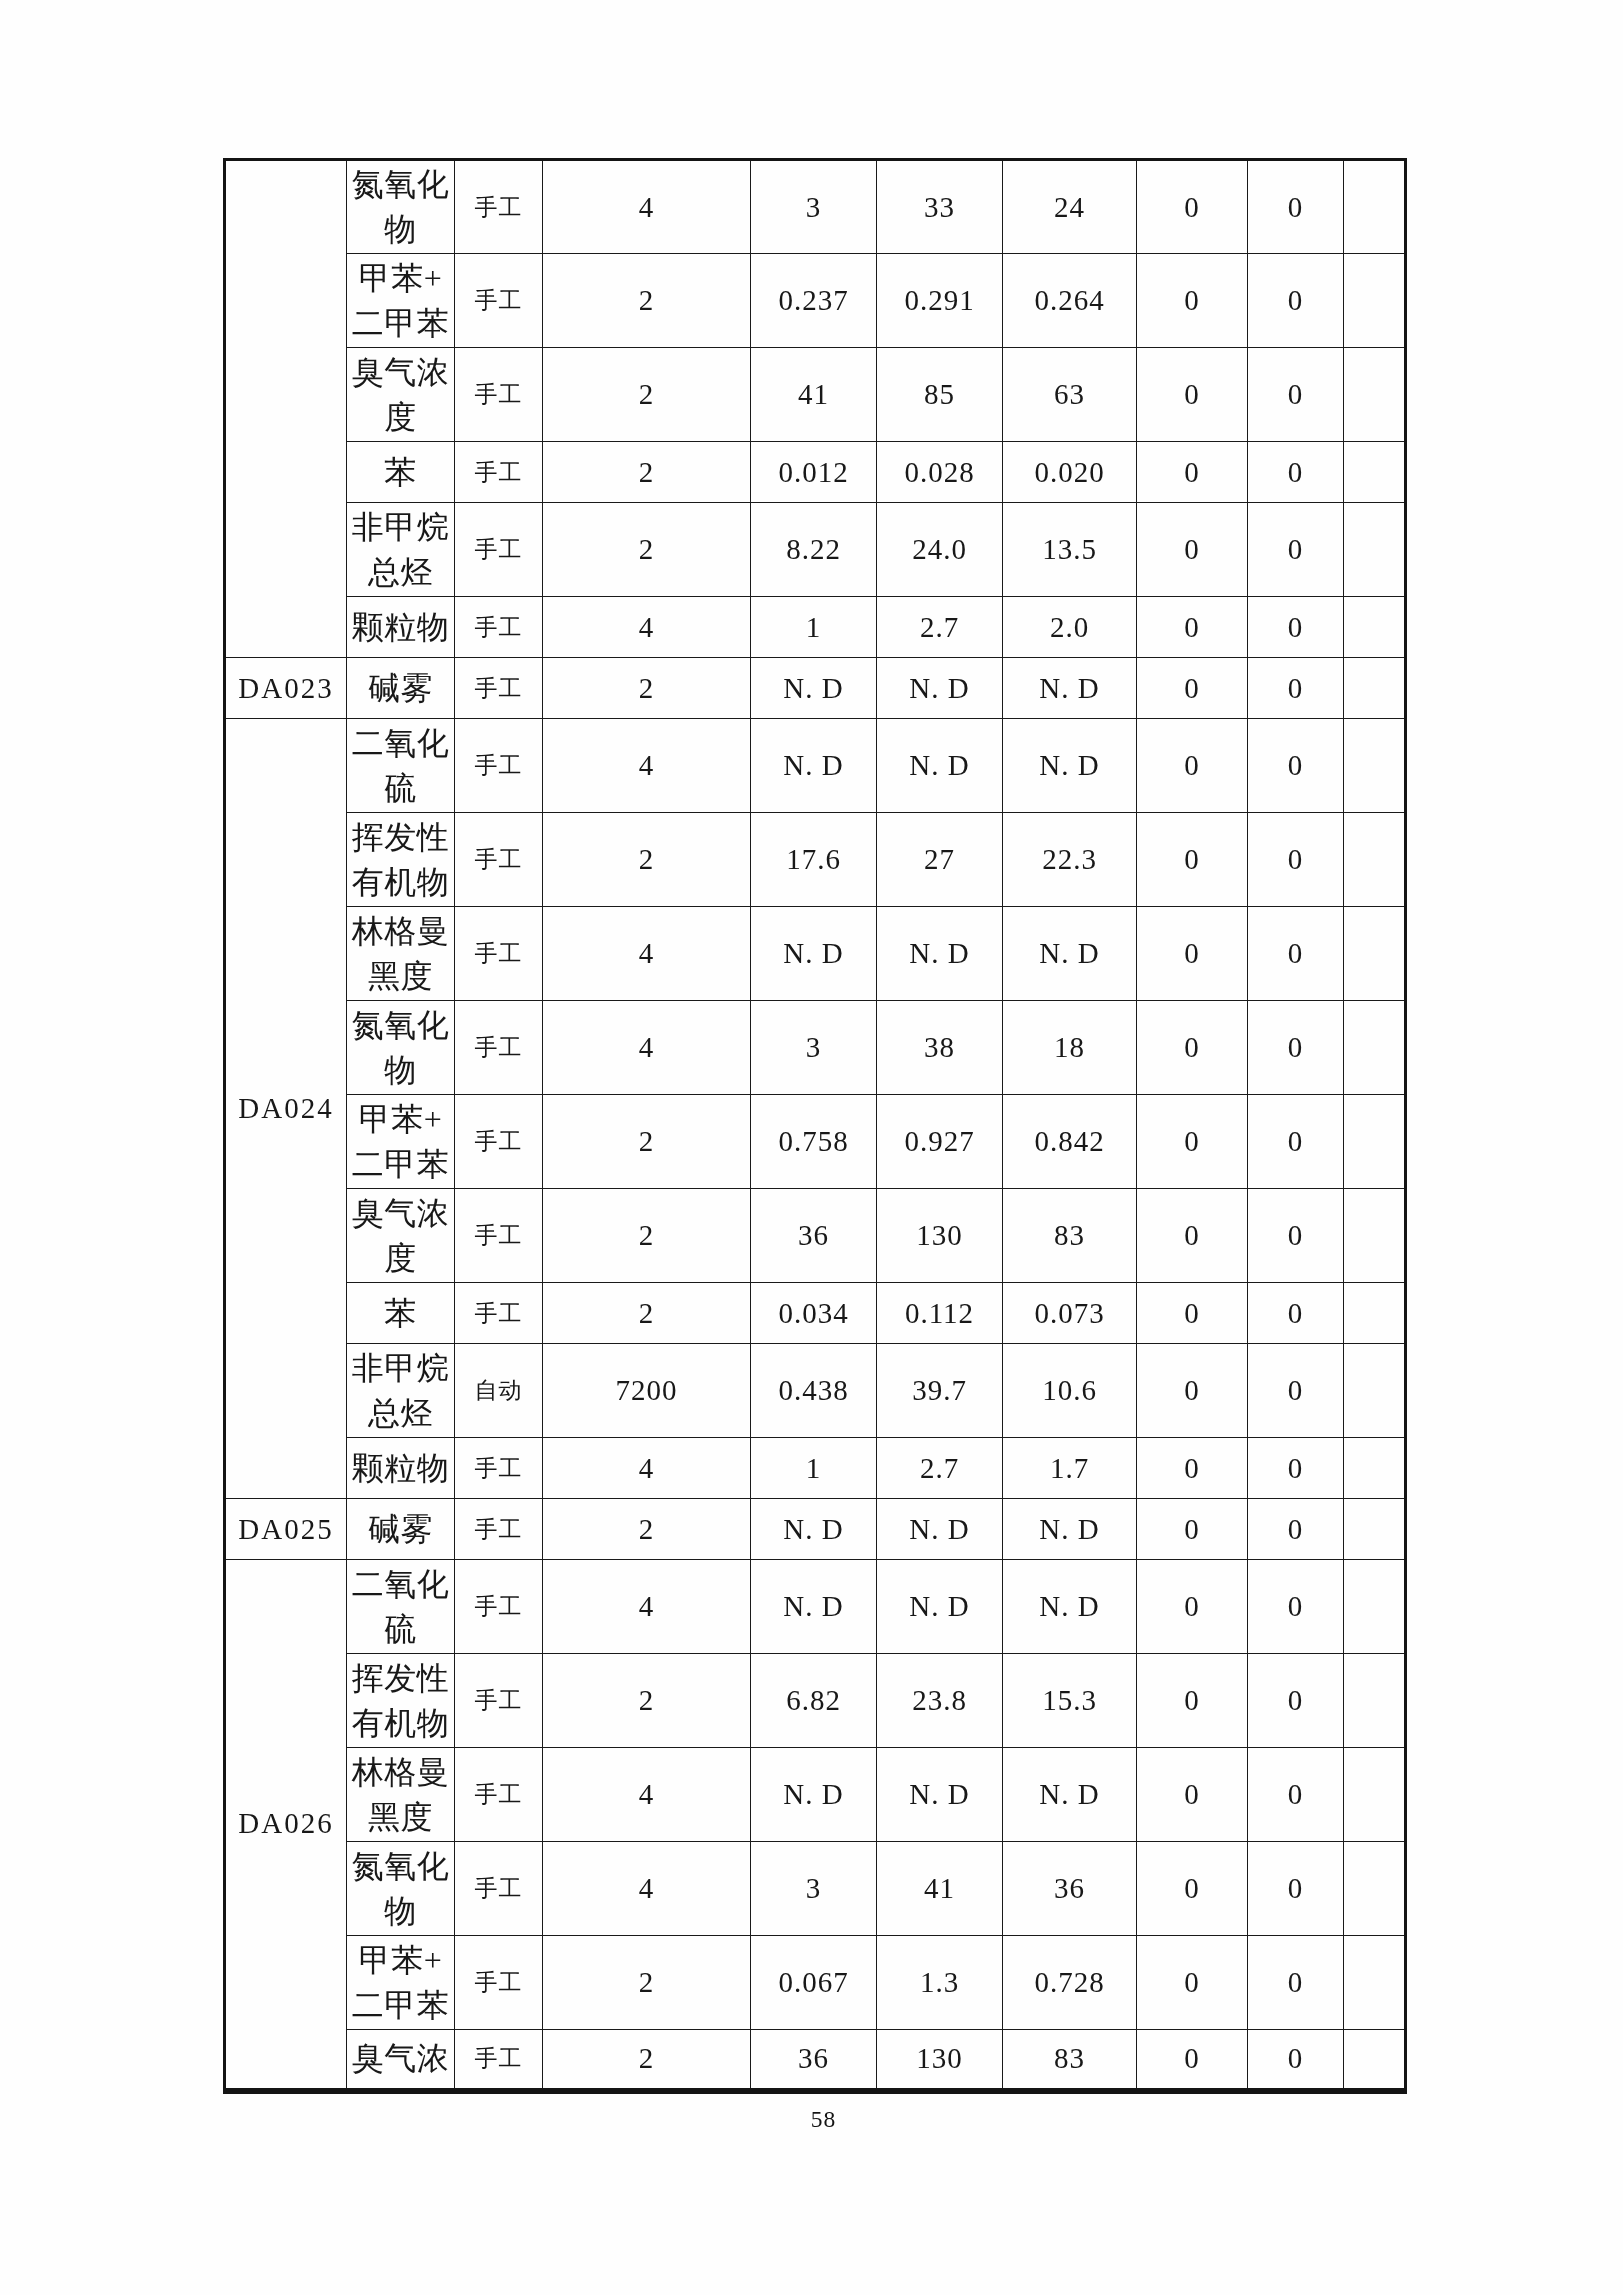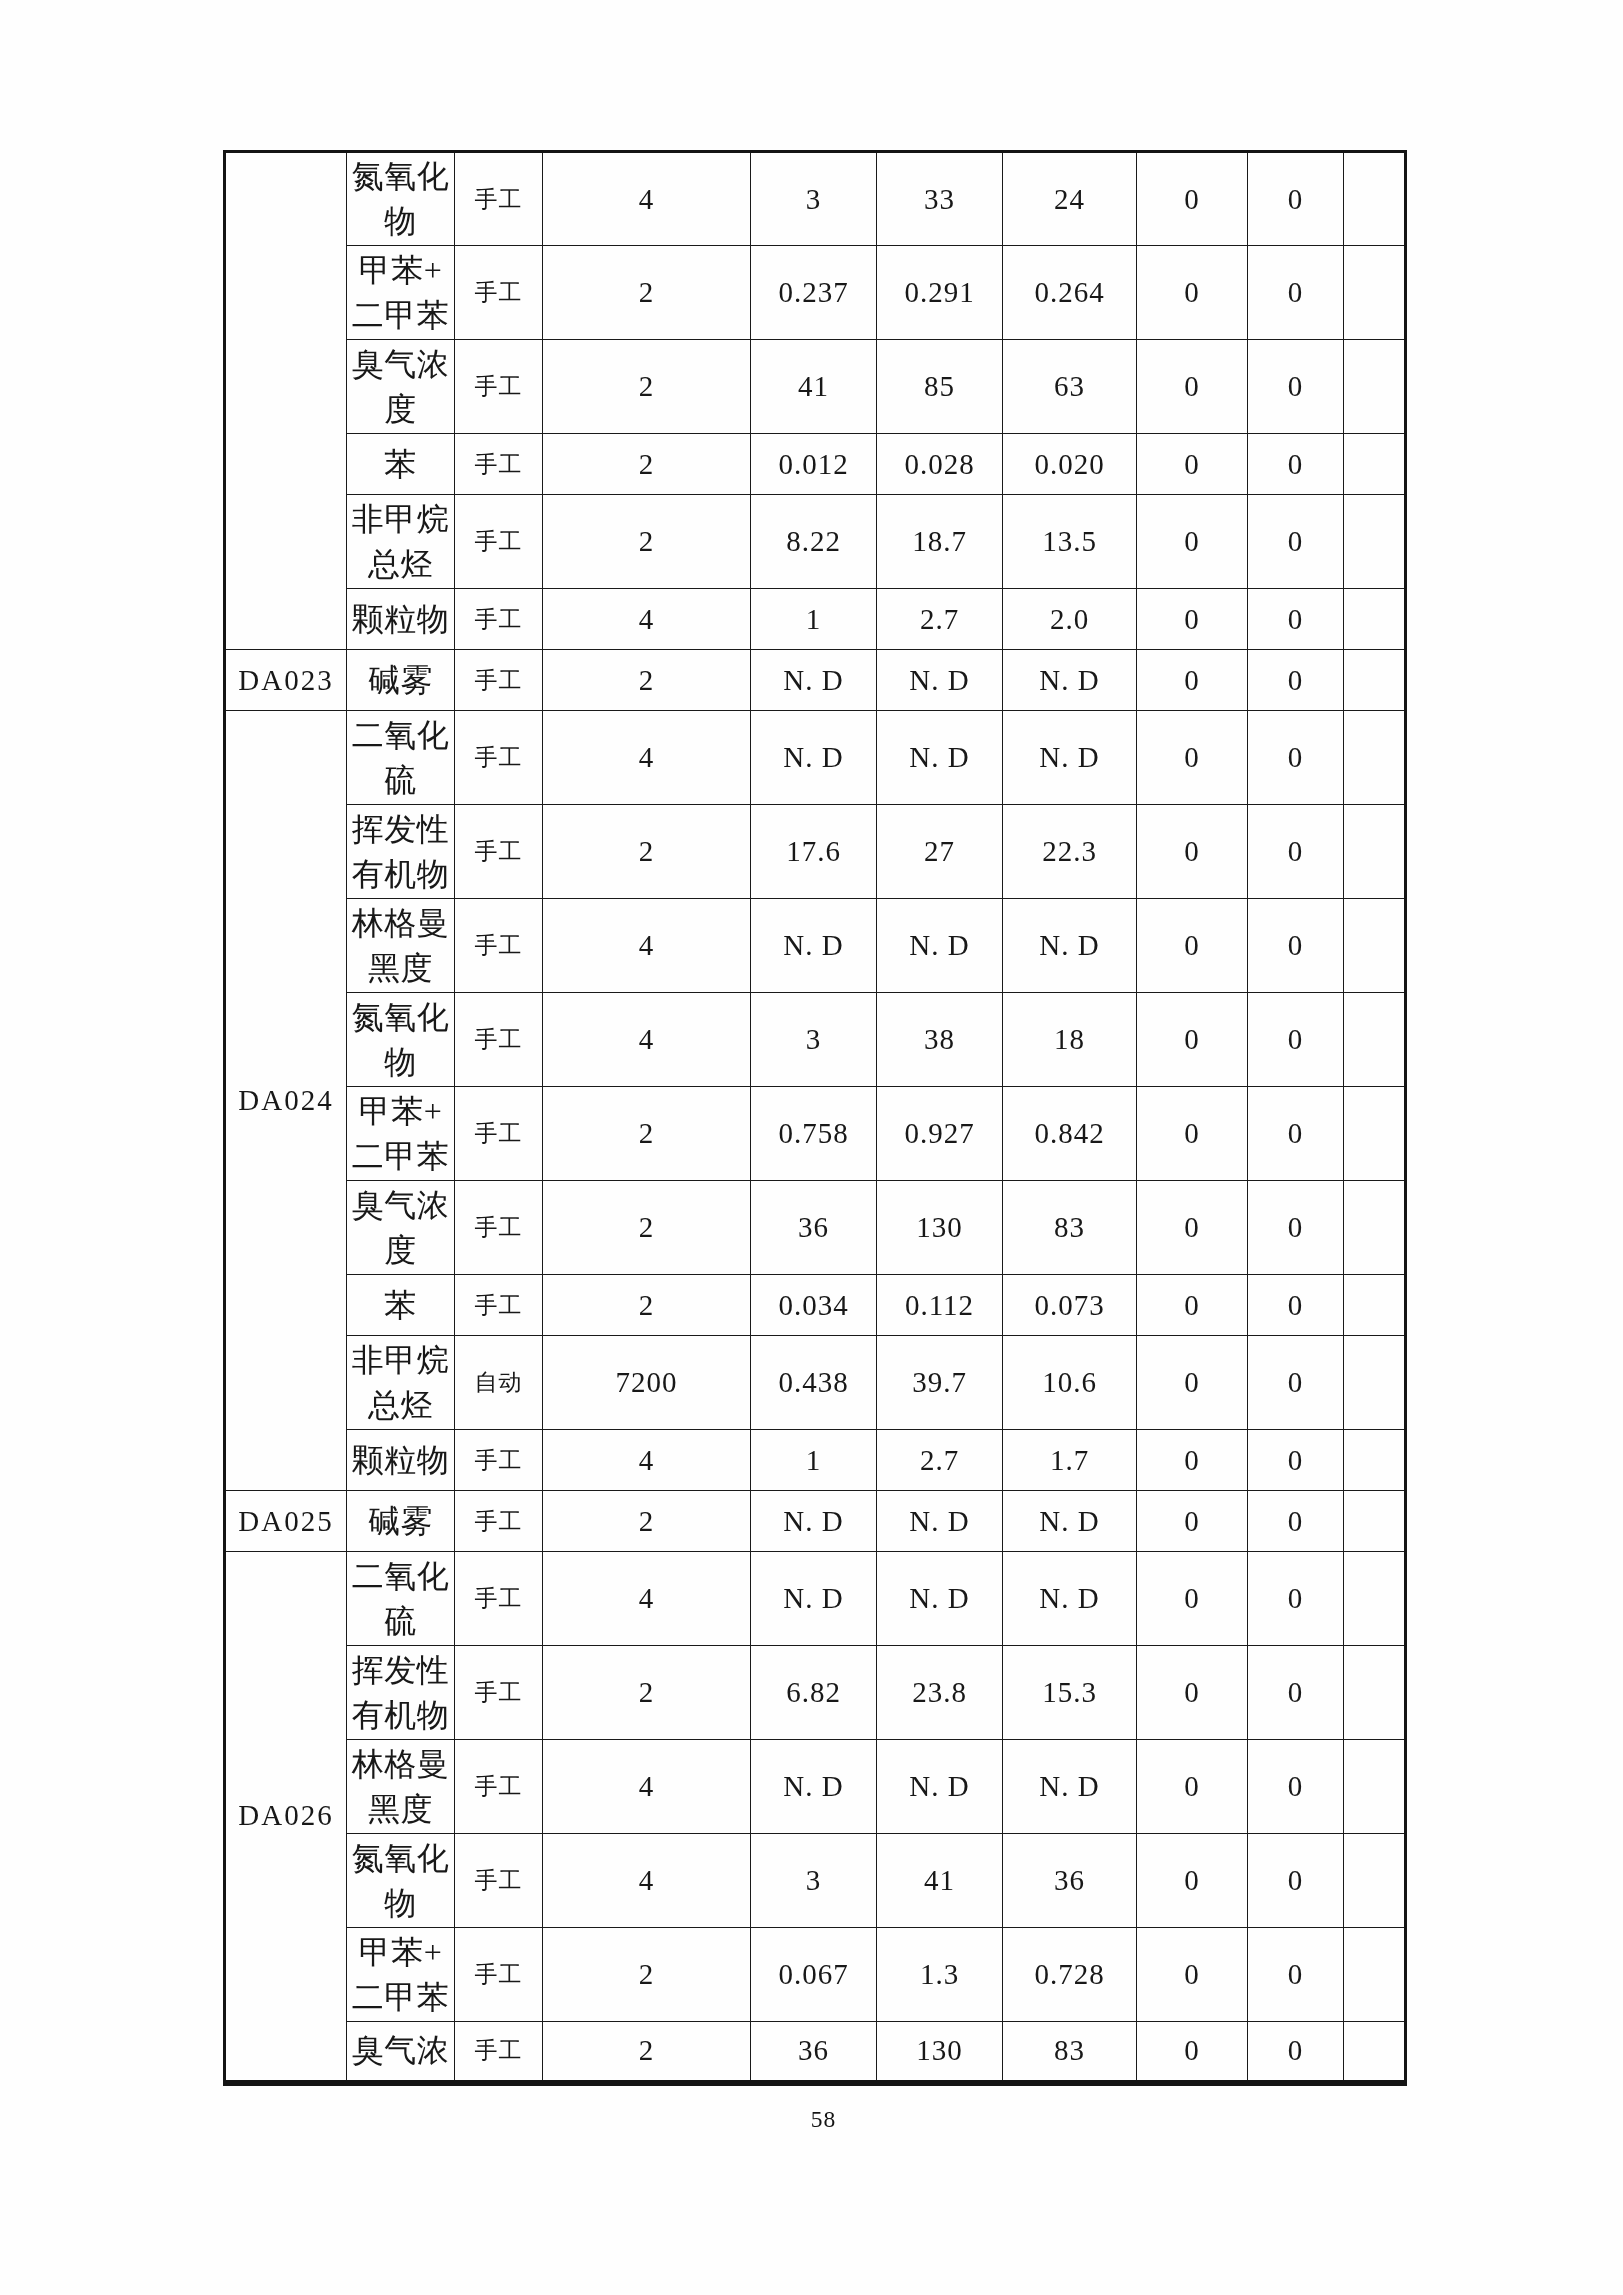--- a/index.html
+++ b/index.html
@@ -6,21 +6,21 @@
   body {
     width: 1623px; height: 2295px;
     background: #fdfdfd;
     position: relative;
     font-family: "Liberation Serif", serif;
     color: #181818;
   }
   .sheet { position: absolute; inset: 0; background: #fefefe; }
   table.monitoring {
     position: absolute;
-    left: 223px; top: 150px;
+    left: 223px; top: 158px;
     width: 1181px;
     border-collapse: collapse;
     table-layout: fixed;
     border: 3.1px solid #141414;
     border-bottom-width: 6.1px;
   }
   td {
     border: 1.5px solid #1a1a1a;
     padding: 0;
     text-align: center;
@@ -116,21 +116,21 @@
           <td class="num">0</td>
           <td class="num">0</td>
           <td class="blank"></td>
         </tr>
         <tr class="h2">
           <td class="pollutant">非甲烷
 总烃</td>
           <td class="method">手工</td>
           <td class="num">2</td>
           <td class="num">8.22</td>
-          <td class="num">18.7</td>
+          <td class="num">24.0</td>
           <td class="num">13.5</td>
           <td class="num">0</td>
           <td class="num">0</td>
           <td class="blank"></td>
         </tr>
         <tr class="h1">
           <td class="pollutant">颗粒物</td>
           <td class="method">手工</td>
           <td class="num">4</td>
           <td class="num">1</td>

